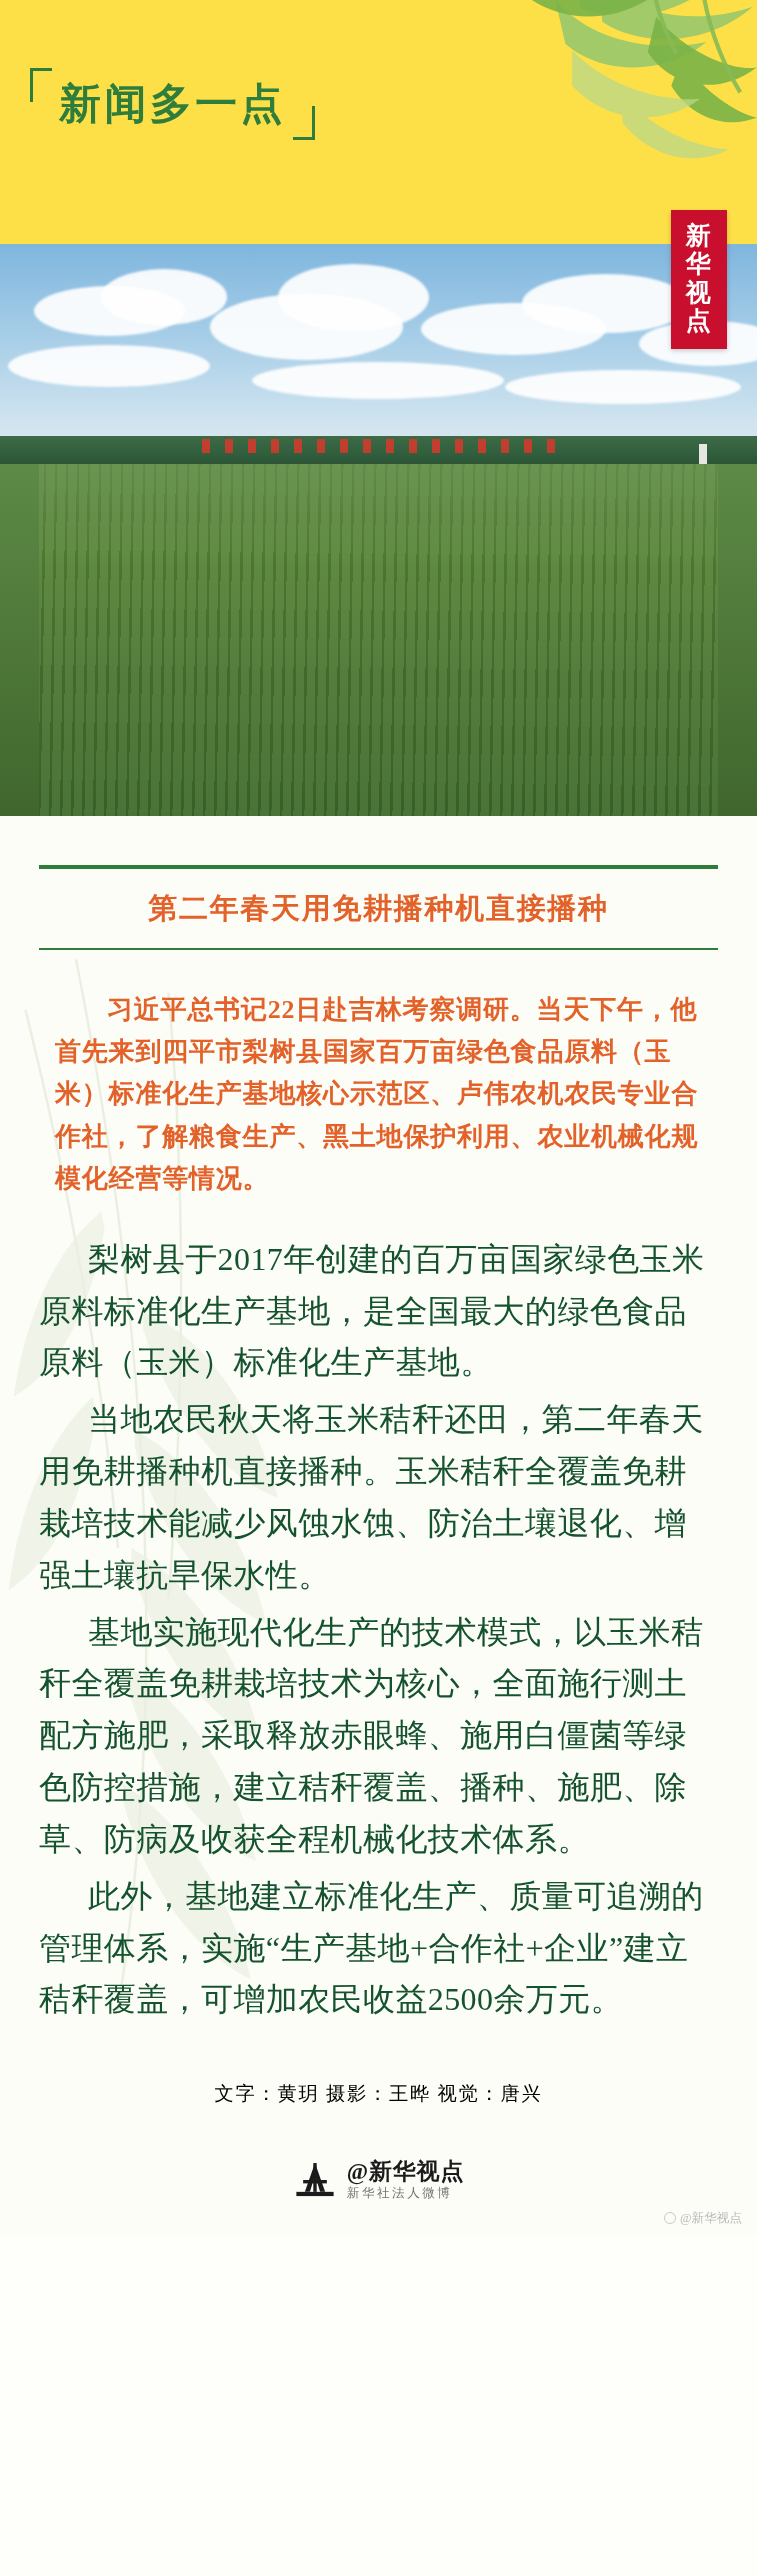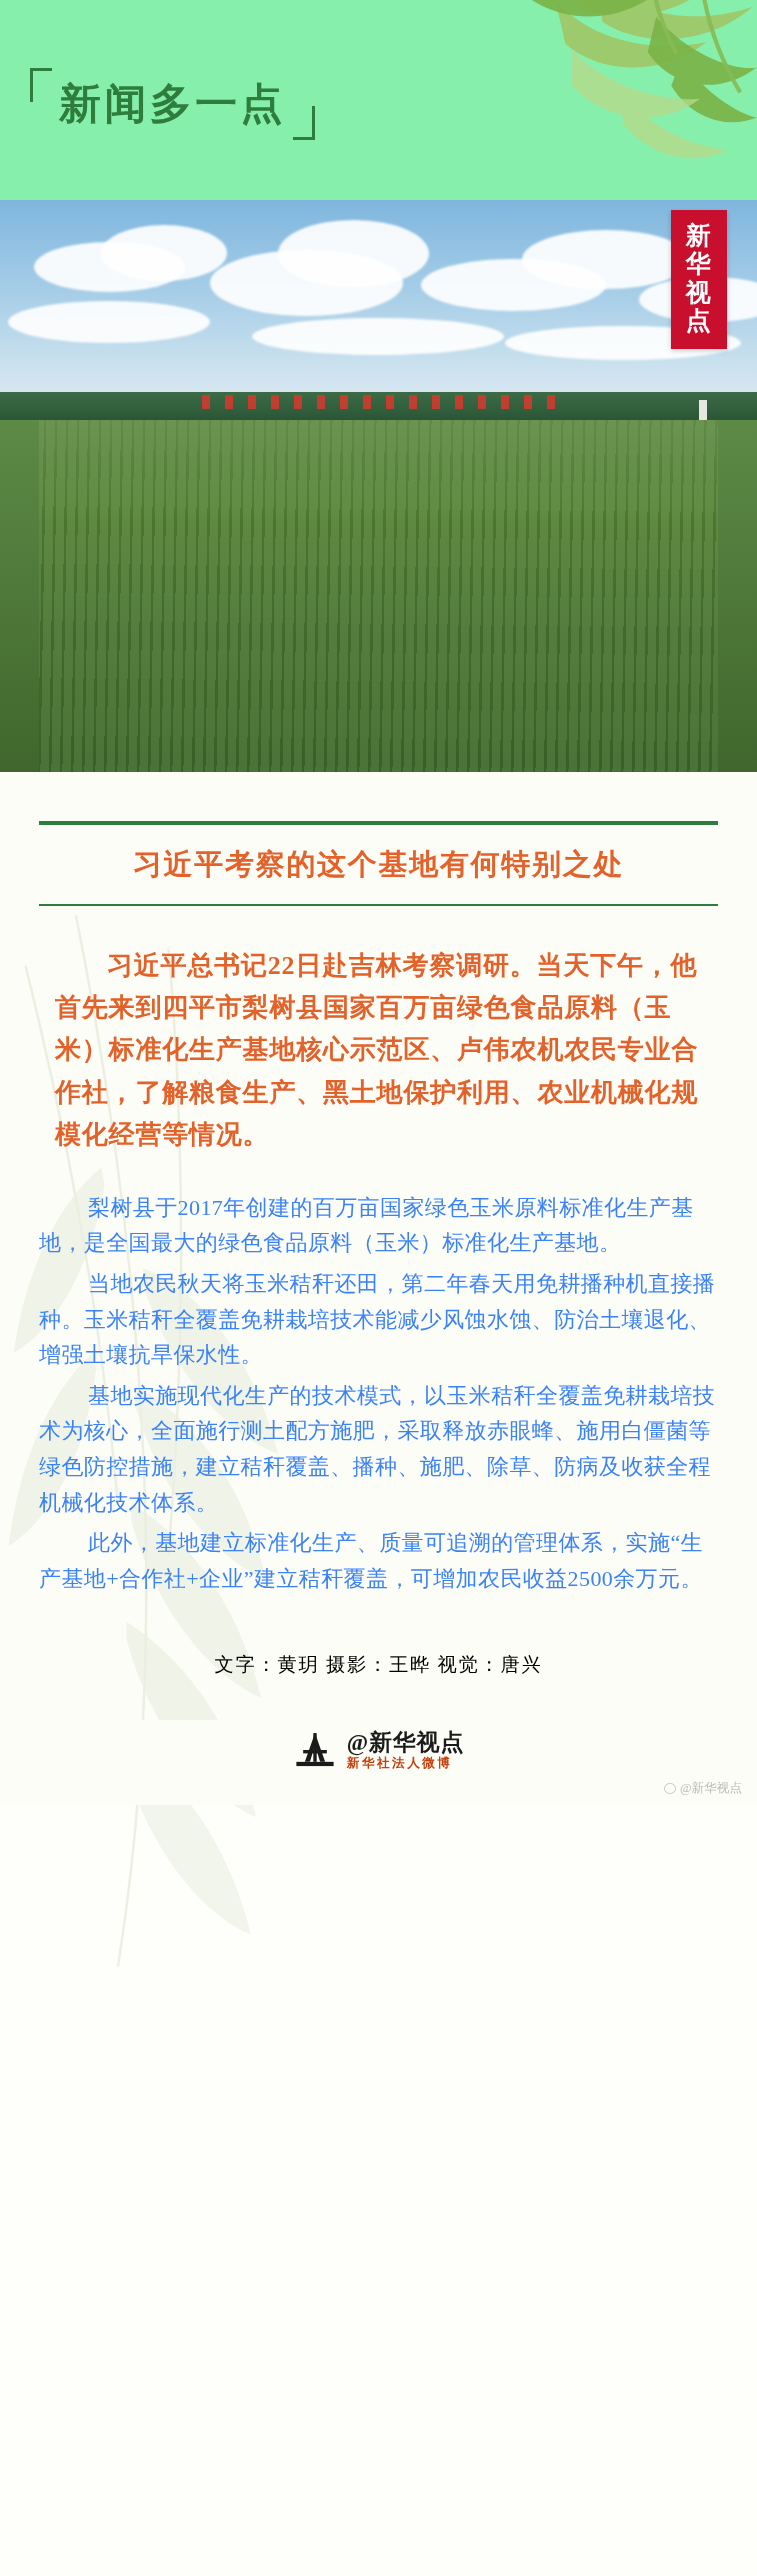--- a/index.html
+++ b/index.html
@@ -14,22 +14,22 @@
     position: relative;
     width: 757px;
     min-height: 2576px;
     background: #fefefb;
     overflow: hidden;
   }
 
   
   .header {
     position: relative;
-    height: 200px;
-    background: #86efac;
+    height: 244px;
+    background: #fde047;
     overflow: hidden;
   }
   .bamboo {
     position: absolute;
     top: -34px;
     right: 0;
     width: 437px;
     height: 278px;
     pointer-events: none;
   }
@@ -171,22 +171,22 @@
     color: #e2622a;
     font-size: 26px;
     line-height: 1.62;
     letter-spacing: 0.8px;
     text-indent: 52px;
     margin: 39px 0 34px 16px;
     font-weight: 600;
   }
   .body-p {
     position: relative;
-    color: #3b82f6;
-    font-size: 22px;
+    color: #14532d;
+    font-size: 32px;
     line-height: 1.62;
     letter-spacing: 0.4px;
     text-indent: 49px;
     margin: 0 0 5px 0;
   }
   .credit {
     position: relative;
     text-align: center;
     color: #000000;
     font-size: 19.3px;
@@ -209,23 +209,22 @@
   .logo-mark { flex: none; }
   .logo-text { text-align: left; line-height: 1.15; }
   .logo-main {
     font-size: 23px;
     font-weight: bold;
     color: #1b1b1b;
     letter-spacing: 0.8px;
   }
   .logo-sub {
     font-size: 12.6px;
-    color: #c2410c;
+    color: #737373;
     letter-spacing: 2.5px;
-    font-weight: bold;
   }
   .watermark {
     position: absolute;
     right: 15px;
     bottom: 8.4px;
     font-size: 12.6px;
     color: #b9b9b9;
     display: flex;
     align-items: center;
     gap: 4.2px;
@@ -335,21 +334,21 @@
         <path d="M190 560 C250 590 320 670 346 790 C288 766 218 686 190 580 Z"></path>
         <path d="M186 700 C246 734 312 812 340 930 C282 906 214 826 186 720 Z"></path>
         <path d="M180 840 C240 878 306 954 334 1072 C276 1048 208 968 180 860 Z"></path>
         <path d="M176 980 C236 1020 300 1096 328 1212 C270 1188 204 1108 176 1000 Z"></path>
         <path d="M150 300 C100 340 60 420 46 520 C100 490 140 410 154 320 Z"></path>
         <path d="M140 520 C90 566 52 648 40 750 C94 716 132 636 144 540 Z"></path>
       </g>
     </svg>
 
     <div class="rule"></div>
-    <div class="title">习近平考察的这个基地有何特别之处</div>
+    <div class="title">第二年春天用免耕播种机直接播种</div>
     <div class="rule thin"></div>
 
     <p class="lead">习近平总书记22日赴吉林考察调研。当天下午，他首先来到四平市梨树县国家百万亩绿色食品原料（玉米）标准化生产基地核心示范区、卢伟农机农民专业合作社，了解粮食生产、黑土地保护利用、农业机械化规模化经营等情况。</p>
 
     <p class="body-p">梨树县于2017年创建的百万亩国家绿色玉米原料标准化生产基地，是全国最大的绿色食品原料（玉米）标准化生产基地。</p>
     <p class="body-p">当地农民秋天将玉米秸秆还田，第二年春天用免耕播种机直接播种。玉米秸秆全覆盖免耕栽培技术能减少风蚀水蚀、防治土壤退化、增强土壤抗旱保水性。</p>
     <p class="body-p">基地实施现代化生产的技术模式，以玉米秸秆全覆盖免耕栽培技术为核心，全面施行测土配方施肥，采取释放赤眼蜂、施用白僵菌等绿色防控措施，建立秸秆覆盖、播种、施肥、除草、防病及收获全程机械化技术体系。</p>
     <p class="body-p">此外，基地建立标准化生产、质量可追溯的管理体系，实施“生产基地+合作社+企业”建立秸秆覆盖，可增加农民收益2500余万元。</p>
 
     <div class="credit">文字：黄玥 摄影：王晔 视觉：唐兴</div>

